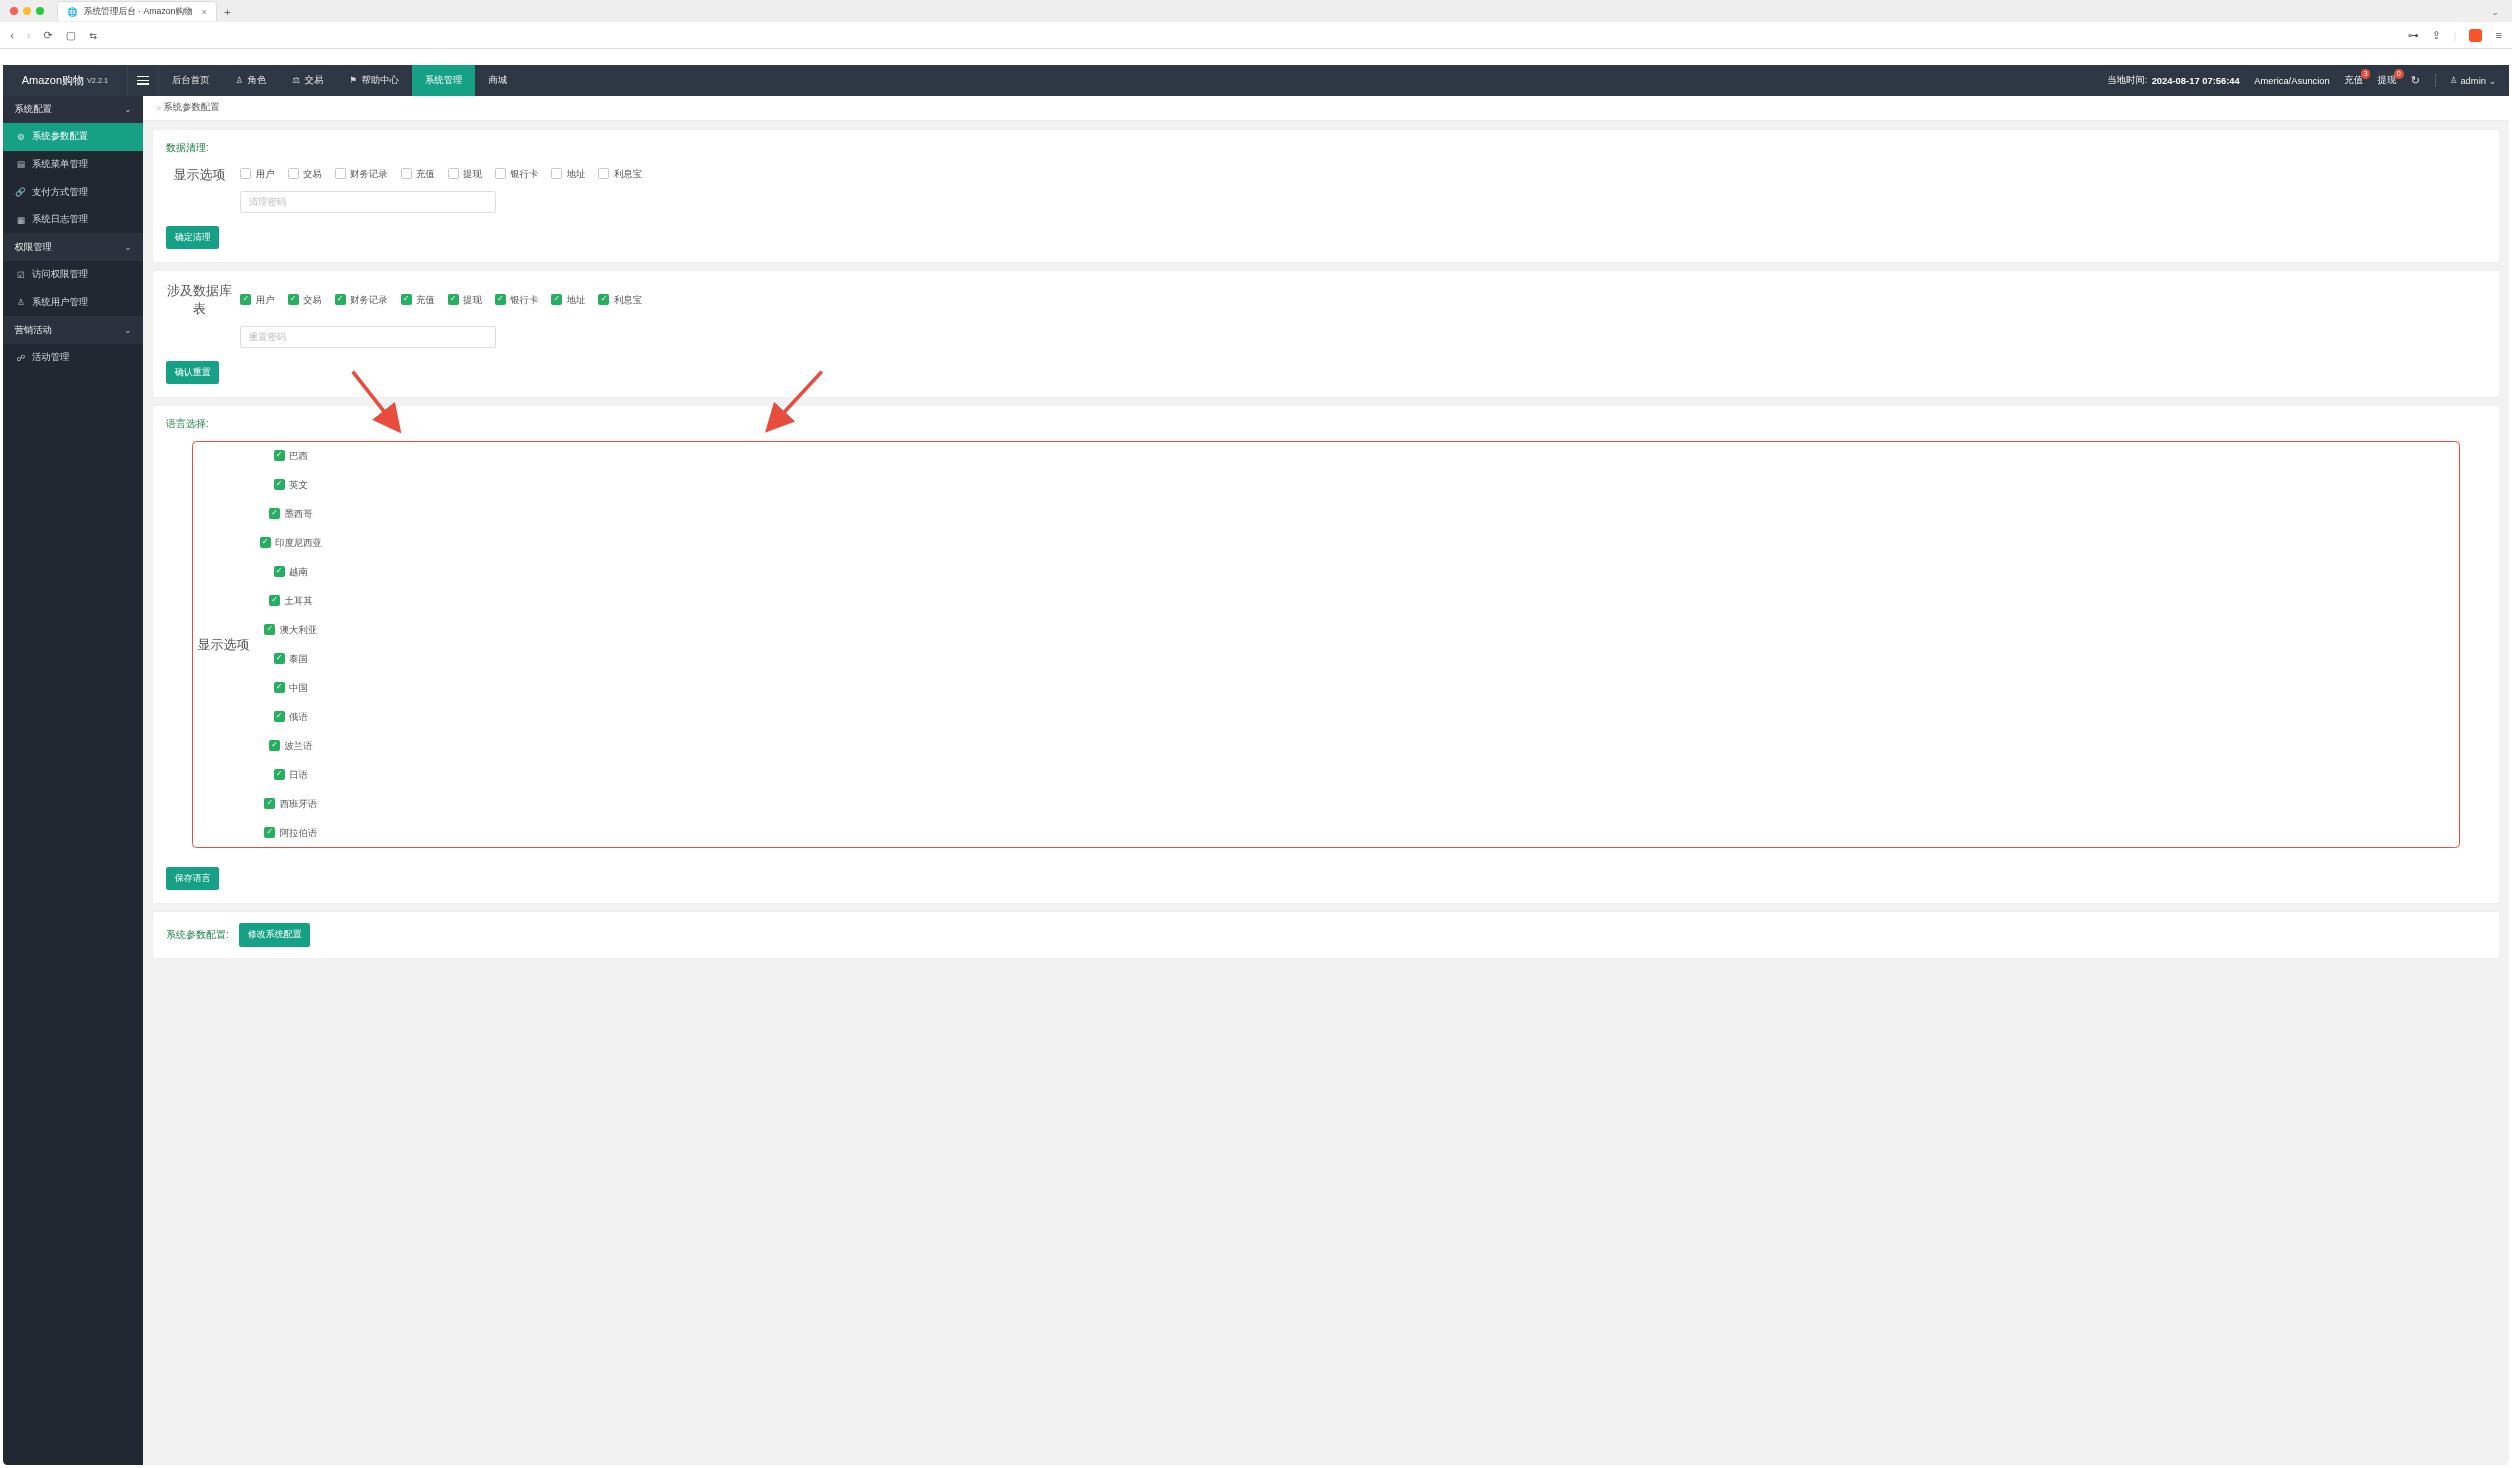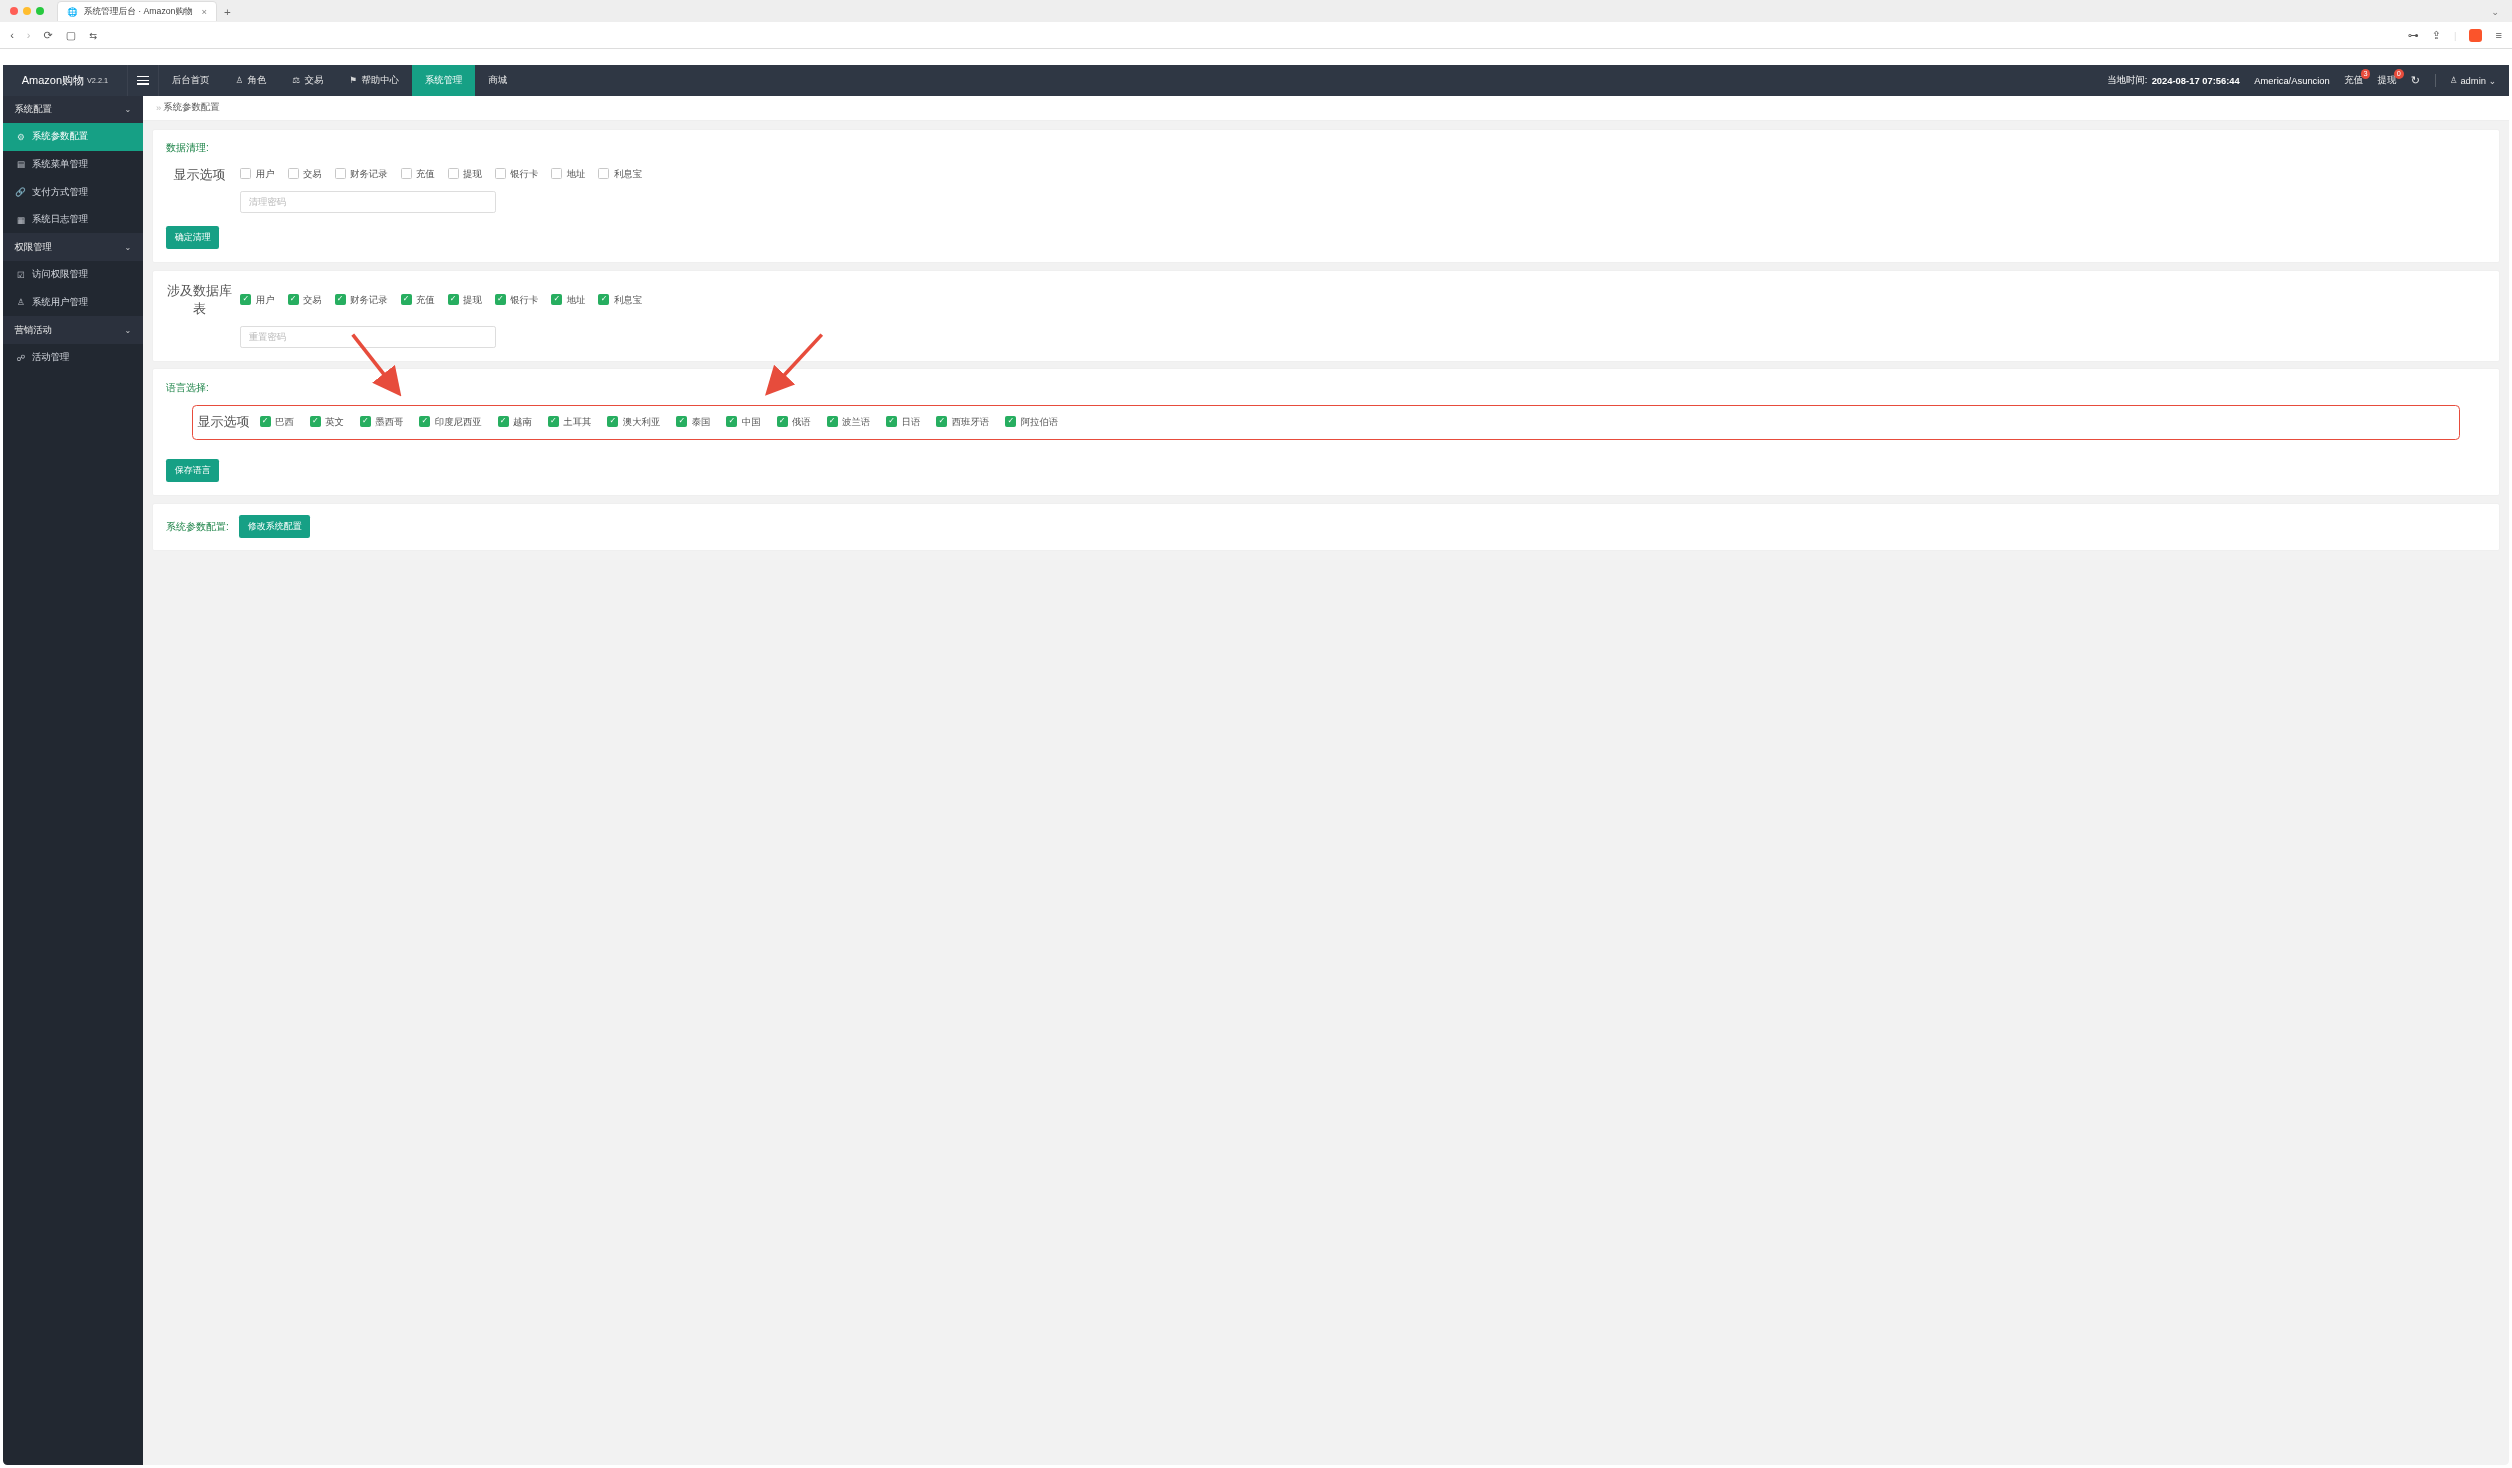--- a/index.html
+++ b/index.html
@@ -308,28 +308,31 @@
                 <label class="chk">
                   <span class="box checked"></span>
                   <span>利息宝</span>
                 </label>
               </div>
           </div>
           <div class="form-row">
               <div class="row-label"></div>
             <input class="text-input" placeholder="重置密码" style="">
           </div>
+          <div class="panel-actions">
+            <button class="btn">确认重置</button>
+          </div>
         </div>
 
         <div class="panel" style="position:relative;">
           <div class="panel-title">语言选择:</div>
           <div class="highlight-box">
             <div class="form-row" style="gap:10.2px;">
               <div class="row-label" style="width:auto; min-width:38px;">显示选项</div>
-              <div class="checks" id="lang-checks" style="gap:16px;">
+              <div class="checks" id="lang-checks" style="gap:16px;flex-direction:column;">
                   <label class="chk">
                     <span class="box checked"></span>
                     <span>巴西</span>
                   </label>
                   <label class="chk">
                     <span class="box checked"></span>
                     <span>英文</span>
                   </label>
                   <label class="chk">
                     <span class="box checked"></span>

